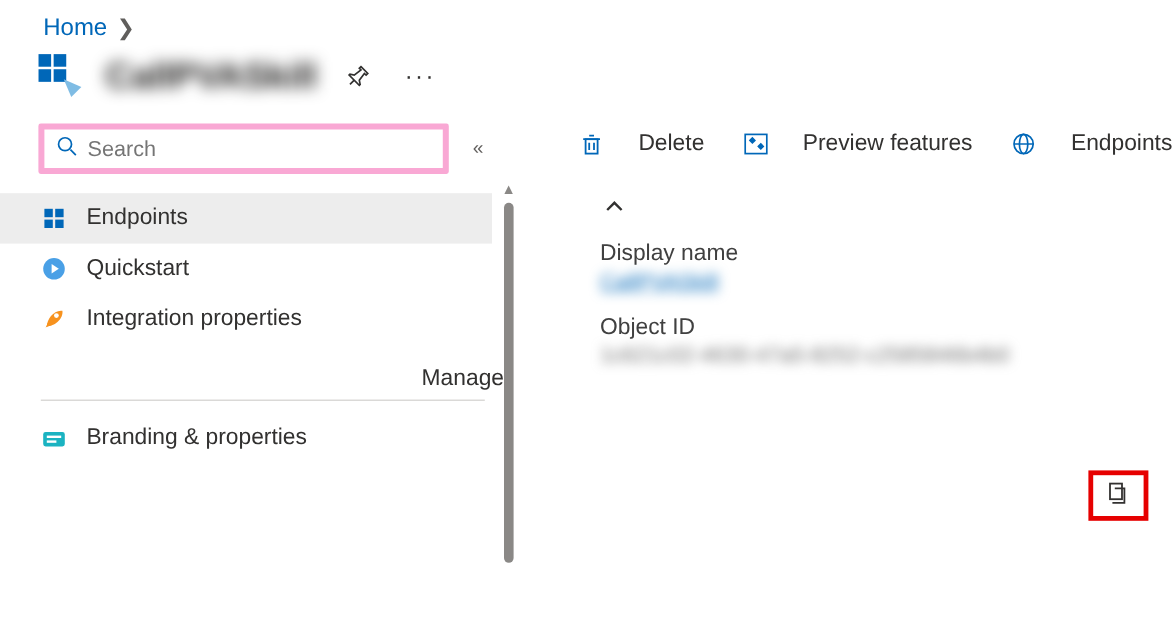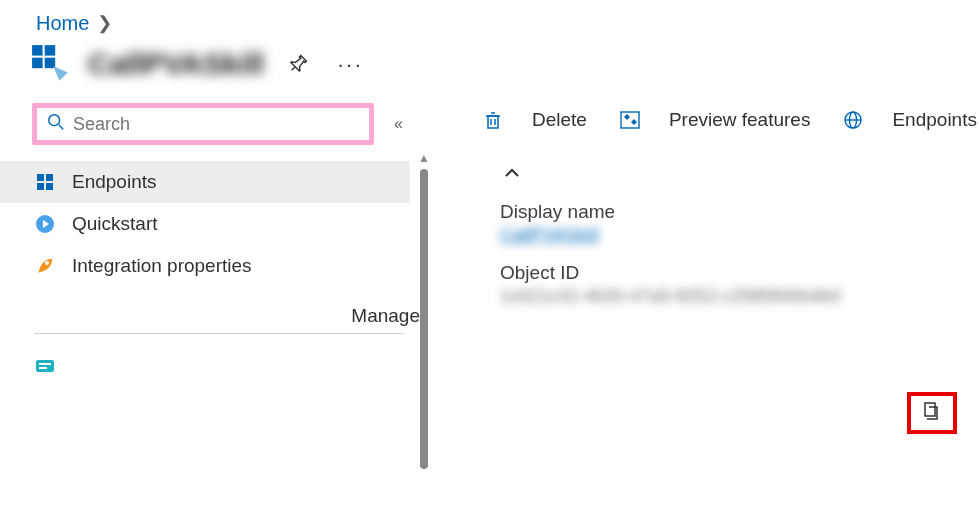--- a/index.html
+++ b/index.html
@@ -305,20 +305,21 @@
       <hr class="section-divider">
 
       <div class="nav-item">
         <span class="icon">
           <svg viewBox="0 0 20 20" width="20" height="20">
             <rect x="1" y="5" width="18" height="12" rx="2" fill="#1bb3c1"></rect>
             <rect x="4" y="8" width="12" height="2" fill="#fff"></rect>
             <rect x="4" y="12" width="8" height="2" fill="#fff"></rect>
           </svg>
         </span>
+        <span>Branding &amp; properties</span>
       </div>
 
       <div class="scroll-track">
         <span class="scroll-arrow">▲</span>
         <div class="scroll-thumb"></div>
       </div>
     </div>
   </div>
 
   <div class="main">

